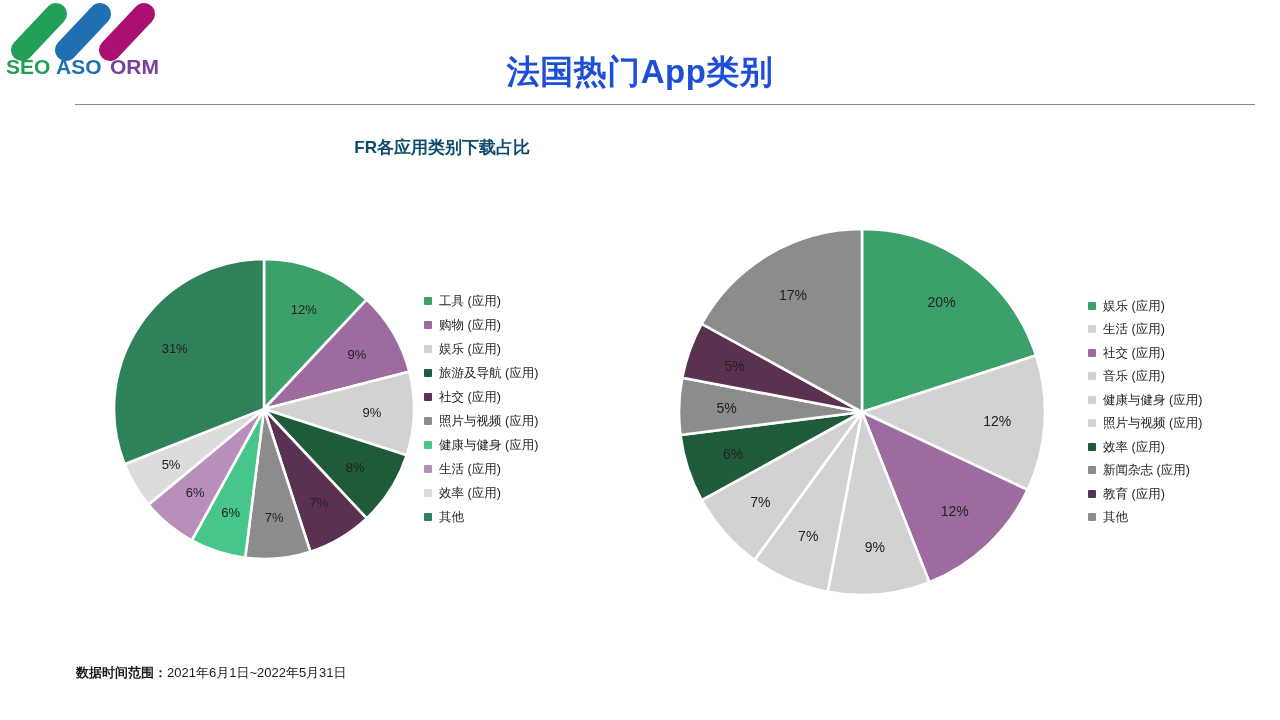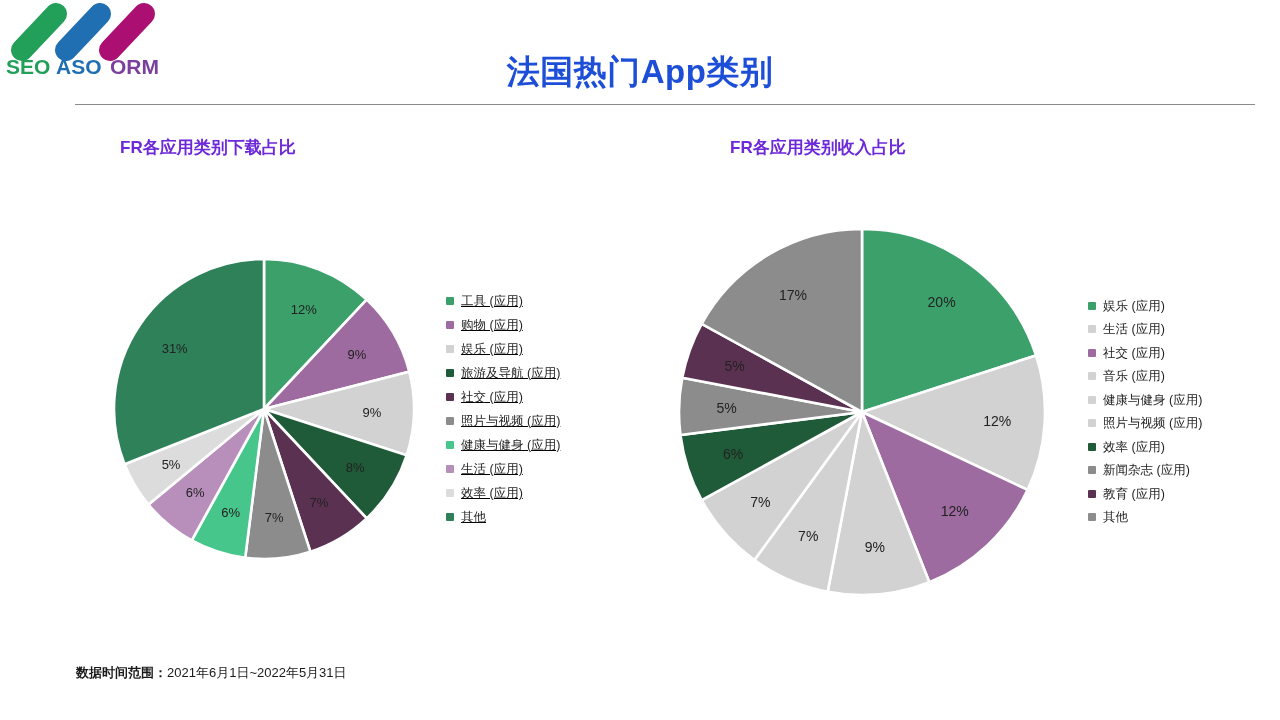--- a/index.html
+++ b/index.html
@@ -23,40 +23,40 @@
     letter-spacing: .5px;
     line-height: 44px;
   }
   .title-rule {
     position: absolute; left: 75px; top: 104px; width: 1180px; height: 1px;
     background: #8a8a8a;
   }
 
   
   .chart-title {
-    position: absolute; text-align: left;
-    font-size: 17px; font-weight: 700; color: #6d28d9;
+    position: absolute; text-align: right;
+    font-size: 17px; font-weight: 700; color: #0c4a6e;
     white-space: nowrap;
   }
   #chart-title-left  { left: 120px; top: 136px; width: 410px; }
   #chart-title-right { left: 730px; top: 136px; width: 410px; }
 
   .pie-wrap { position: absolute; }
   #pie-left  { left: 113px; top: 258px; width: 302px; height: 302px; }
   #pie-right { left: 678px; top: 228px; width: 368px; height: 368px; }
   .pie-wrap svg { display: block; width: 100%; height: 100%; }
   .pie-label {
     font-family: "Liberation Sans", "DejaVu Sans", sans-serif;
     font-size: 13px; fill: #222;
   }
   #pie-right .pie-label { font-size: 14px; }
 
   
   .legend { position: absolute; }
-  #legend-left  { left: 446px; top: 289px; text-decoration: underline; }
+  #legend-left  { left: 424px; top: 289px; }
   #legend-right { left: 1088px; top: 294px; }
   .legend-item {
     display: flex; align-items: center;
     height: 24px;
     font-size: 12.5px; color: #222;
     white-space: nowrap;
   }
   #legend-right .legend-item { height: 23.5px; }
   .legend-swatch {
     width: 8px; height: 8px; flex: 0 0 8px;
@@ -89,21 +89,20 @@
       <text x="2" y="72" font-family="Liberation Sans, DejaVu Sans, sans-serif" font-size="21" font-weight="700" fill="#22A05A">SEO</text>
       <text x="52" y="72" font-family="Liberation Sans, DejaVu Sans, sans-serif" font-size="21" font-weight="700" fill="#1F6FB2">ASO</text>
       <text x="106" y="72" font-family="Liberation Sans, DejaVu Sans, sans-serif" font-size="21" font-weight="700" fill="#7B3F9D">ORM</text>
     </svg>
   </div>
 
   <div class="page-title">法国热门App类别</div>
   <div class="title-rule"></div>
 
   <div class="chart-title" id="chart-title-left">FR各应用类别下载占比</div>
-  <div class="chart-title" id="chart-title-right">FR各应用类别收入占比</div>
 
   <div class="pie-wrap" id="pie-left">
       <svg viewBox="0 0 302 302">
         <path d="M 151 151 L 151 1 A 150 150 0 0 1 253.6820658893033 41.654705886788264 Z" fill="#3CA06B" stroke="#ffffff" stroke-width="2.6"></path>
         <path d="M 151 151 L 253.6820658893033 41.654705886788264 A 150 150 0 0 1 296.2874741692947 113.69651692527177 Z" fill="#9D6BA0" stroke="#ffffff" stroke-width="2.6"></path>
         <path d="M 151 151 L 296.2874741692947 113.69651692527177 A 150 150 0 0 1 293.65847744427305 197.3525491562421 Z" fill="#D2D2D2" stroke="#ffffff" stroke-width="2.6"></path>
         <path d="M 151 151 L 293.65847744427305 197.3525491562421 A 150 150 0 0 1 253.68206588930332 260.3452941132117 Z" fill="#1F5B38" stroke="#ffffff" stroke-width="2.6"></path>
         <path d="M 151 151 L 253.68206588930332 260.3452941132117 A 150 150 0 0 1 197.3525491562421 293.658477444273 Z" fill="#5B3152" stroke="#ffffff" stroke-width="2.6"></path>
         <path d="M 151 151 L 197.3525491562421 293.658477444273 A 150 150 0 0 1 132.20001496535434 299.8172051971717 Z" fill="#8C8C8C" stroke="#ffffff" stroke-width="2.6"></path>
         <path d="M 151 151 L 132.20001496535434 299.8172051971717 A 150 150 0 0 1 78.73694888474274 282.44600200657953 Z" fill="#47C68C" stroke="#ffffff" stroke-width="2.6"></path>

